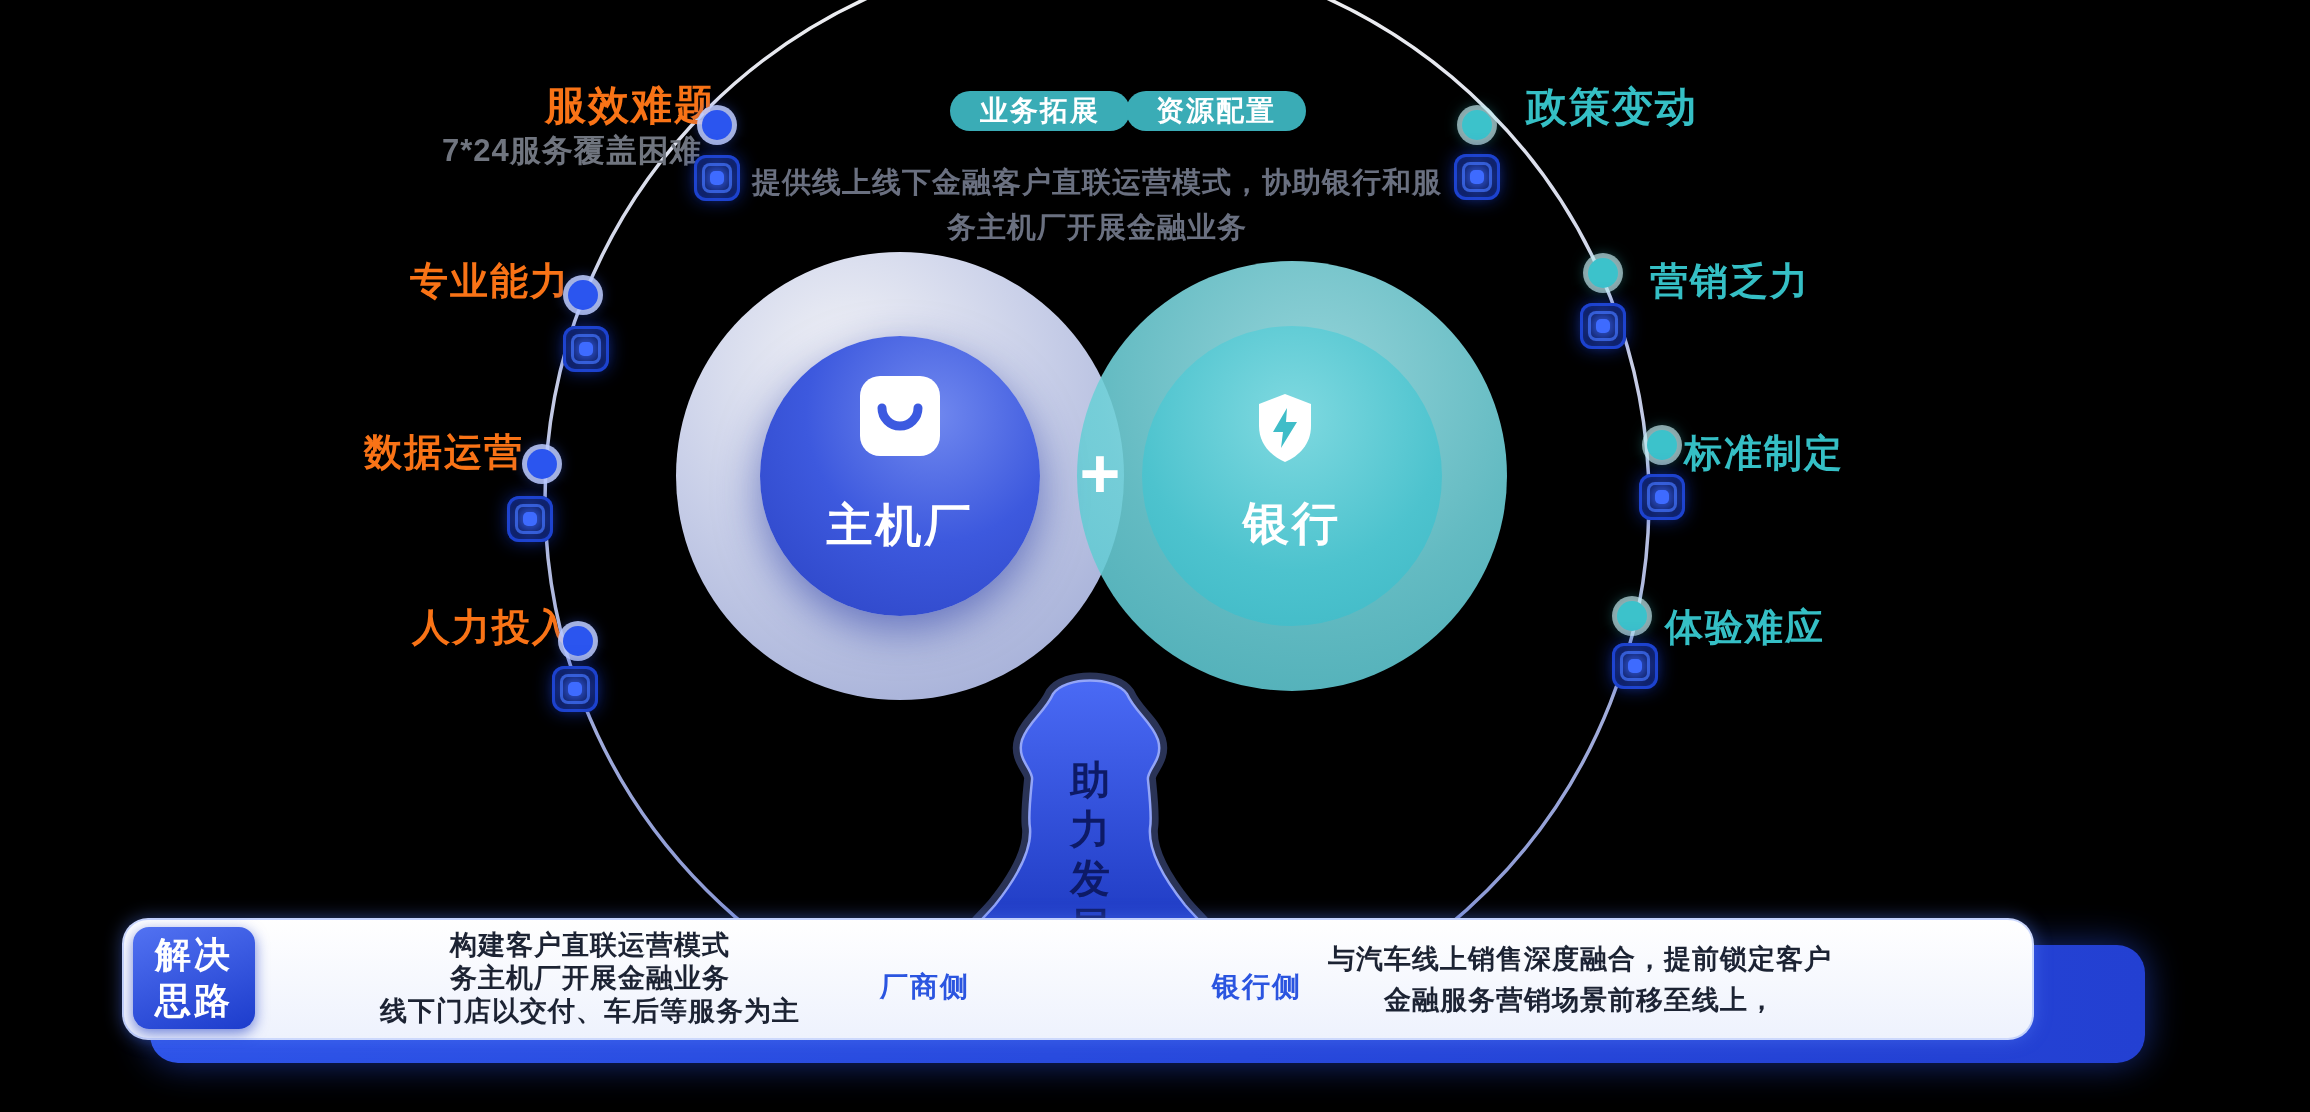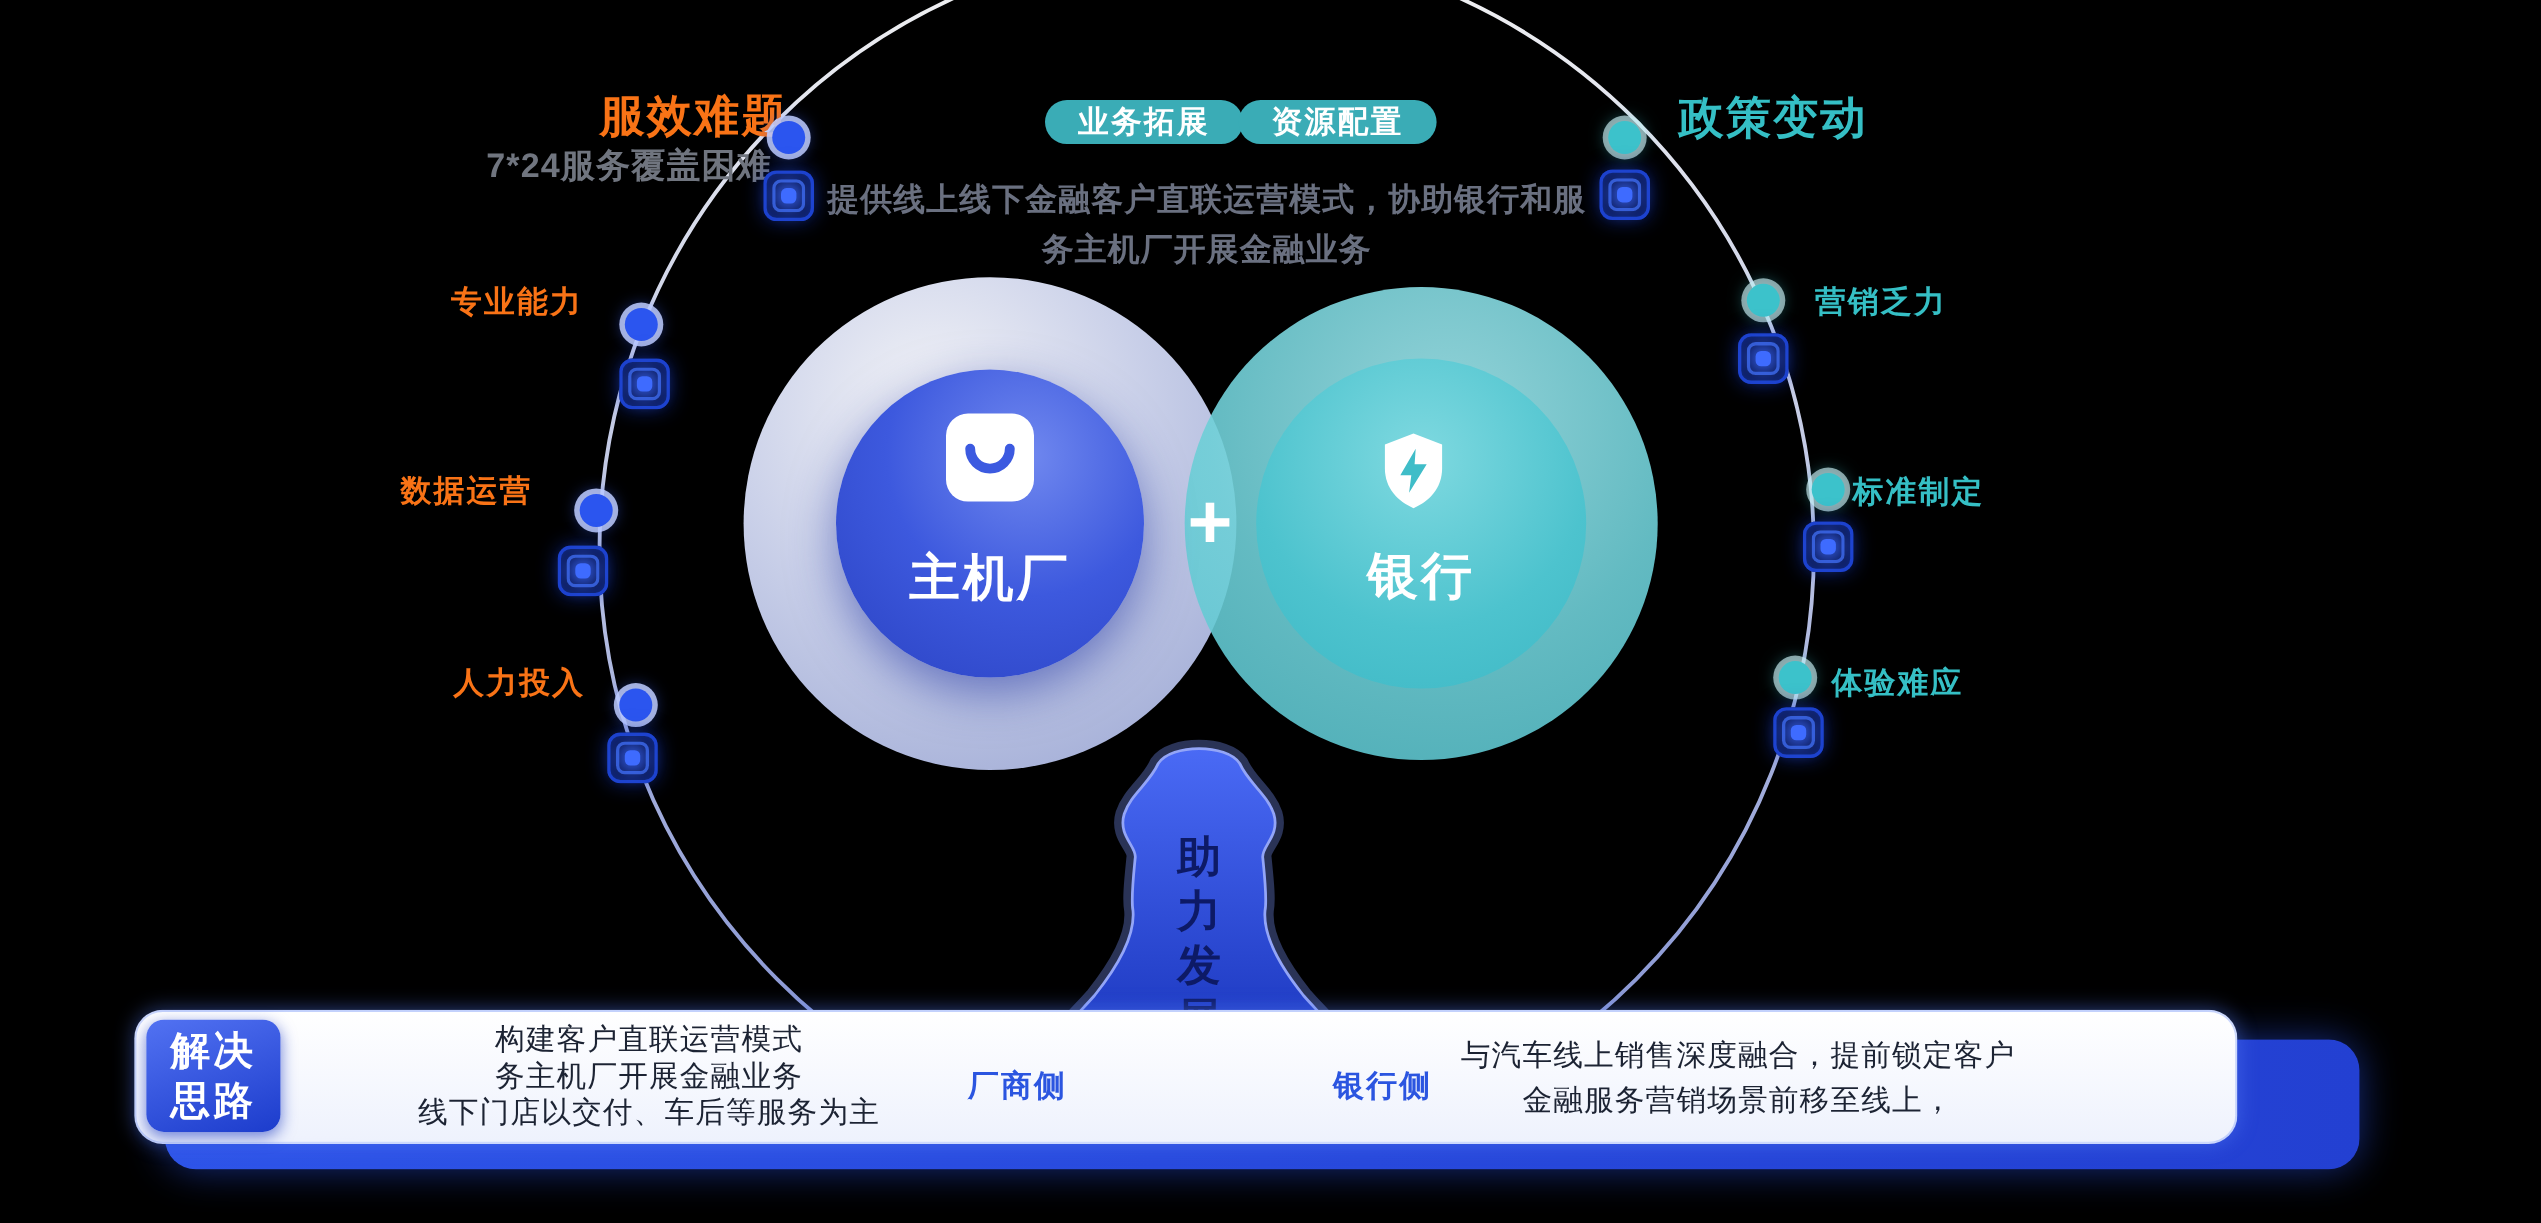--- a/index.html
+++ b/index.html
@@ -18,21 +18,21 @@
     box-shadow:0 14px 44px rgba(25,45,160,.55);}
   .venn-outer-right{left:1077px;top:261px;width:430px;height:430px;border-radius:50%;z-index:3;
     background:radial-gradient(circle at 55% 28%, rgba(160,229,235,.92) 0%, rgba(110,207,215,.9) 55%, rgba(84,195,206,.88) 100%);}
   .venn-inner-right{left:1142px;top:326px;width:300px;height:300px;border-radius:50%;z-index:4;
     background:radial-gradient(circle at 50% 30%, #7fd9e0 0%, #4dc3ce 60%, #3eb8c5 100%);}
   .venn-label{z-index:5;color:#fff;font-size:46px;font-weight:700;letter-spacing:3px;text-align:center;}
   .plus-sign{z-index:5;color:#fff;font-size:70px;font-weight:700;left:1072px;top:434px;width:56px;text-align:center;}
   .venn-icon{z-index:5;}
 
   
-  .lbl{z-index:6;font-weight:700;letter-spacing:2px;font-size:28px;white-space:nowrap;}
+  .lbl{z-index:6;font-weight:700;letter-spacing:2px;font-size:38px;white-space:nowrap;}
   .lbl.blue{color:#f97316;}
   .lbl.teal{color:#35bfc5;}
   .lbl.big{font-size:41px;}
   .sub{z-index:6;color:#70757f;font-size:31px;font-weight:600;letter-spacing:1px;white-space:nowrap;}
 
   
   .dot{z-index:6;width:30px;height:30px;border-radius:50%;}
   .dot.blue{background:#2b55ef;box-shadow:0 0 0 5px rgba(190,205,255,.85),0 0 16px rgba(60,100,255,.8);}
   .dot.teal{background:#3cc2cb;box-shadow:0 0 0 5px rgba(205,240,245,.65),0 0 16px rgba(60,195,205,.7);}
 
@@ -57,21 +57,21 @@
   
   .bar-back{z-index:9;left:150px;top:945px;width:1995px;height:118px;border-radius:28px;
     background:linear-gradient(90deg,#2e54e8,#2340d2);box-shadow:0 0 36px rgba(40,80,230,.55);}
   .bar-front{z-index:10;left:122px;top:918px;width:1908px;height:118px;border-radius:26px;
     background:linear-gradient(180deg,#ffffff 0%,#eef2fd 100%);
     border:2px solid rgba(130,160,250,.4);box-shadow:0 0 18px rgba(90,130,250,.45);}
   .badge{z-index:11;left:133px;top:927px;width:122px;height:102px;border-radius:16px;
     background:linear-gradient(160deg,#5272f2,#1c3ccc);color:#fff;font-size:36px;font-weight:700;
     display:flex;flex-direction:column;align-items:center;justify-content:center;line-height:46px;letter-spacing:3px;
     box-shadow:0 4px 14px rgba(20,50,190,.6);}
-  .bar-text{z-index:11;color:#1c2333;font-size:27px;font-weight:400;text-align:center;letter-spacing:1px;}
+  .bar-text{z-index:11;color:#1c2333;font-size:27px;font-weight:700;text-align:center;letter-spacing:1px;}
   .bar-side-label{z-index:11;color:#2b55e0;font-size:28px;font-weight:800;letter-spacing:2px;}
   .mfr-lines{left:290px;top:929px;width:600px;line-height:33px;}
   .bank-lines{left:1280px;top:939px;width:600px;line-height:41px;}
 </style>
 </head>
 <body>
 
 <div class="stage">
 
   <svg class="bg-svg" width="2310" height="1112" viewBox="0 0 2310 1112">

